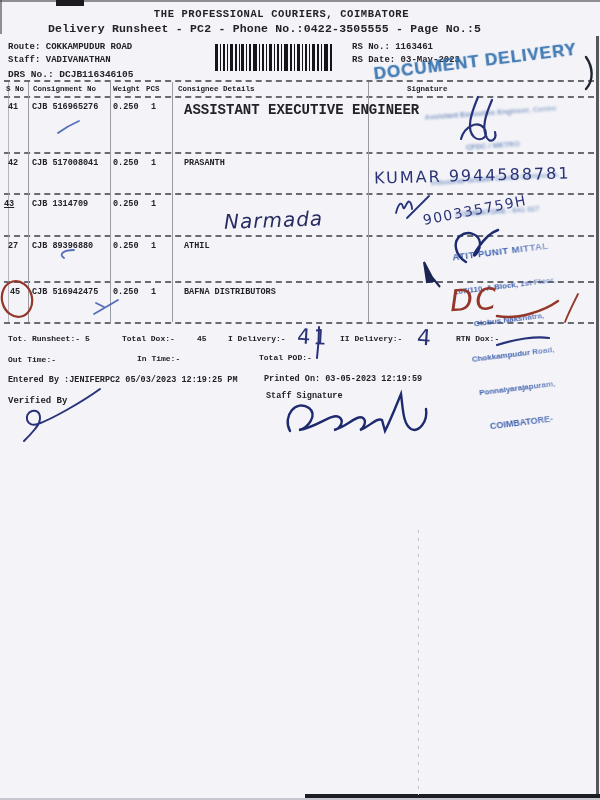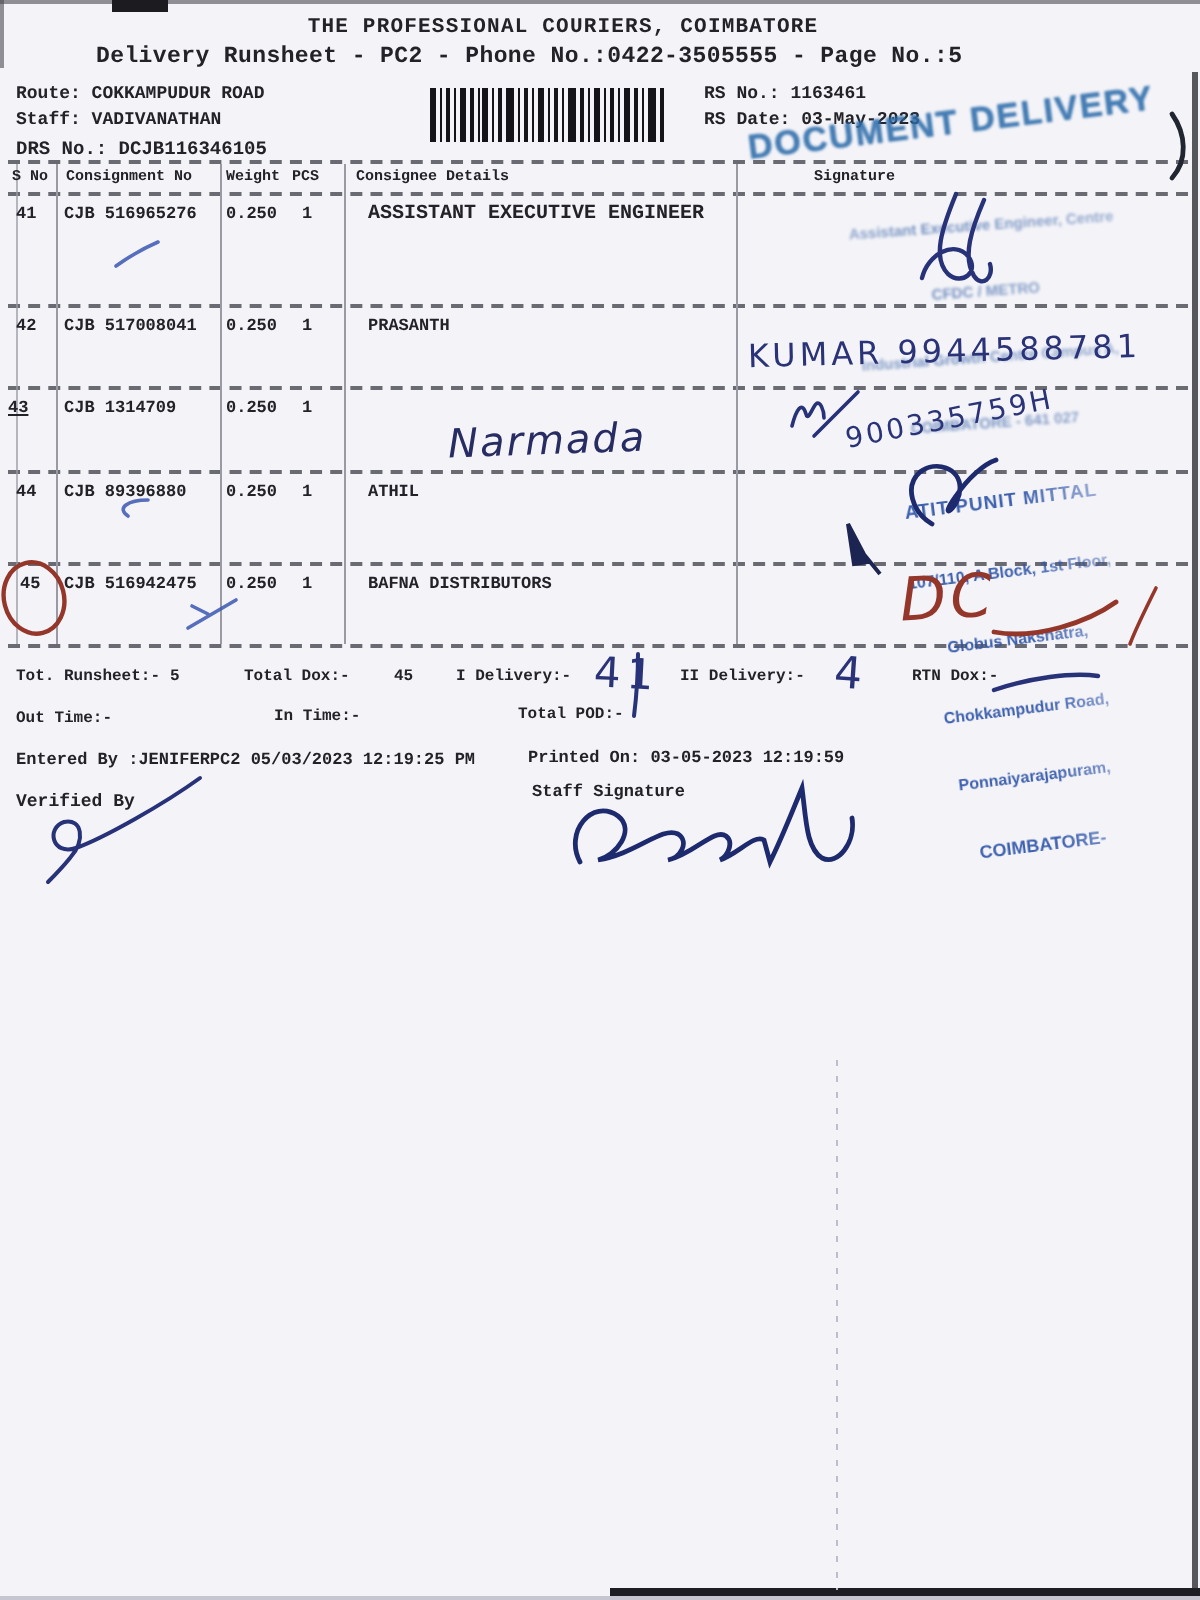--- a/index.html
+++ b/index.html
@@ -95,21 +95,21 @@
   <div class="abs mono" style="left:33px;top:85px;font-size:7.5px;">Consignment No</div>
   <div class="abs mono" style="left:113px;top:85px;font-size:7.5px;">Weight</div>
   <div class="abs mono" style="left:146px;top:85px;font-size:7.5px;">PCS</div>
   <div class="abs mono" style="left:178px;top:85px;font-size:7.5px;">Consignee Details</div>
   <div class="abs mono" style="left:372px;top:85px;font-size:7.5px;margin-left:35px;">Signature</div>
 
   <div class="abs mono" style="left:8px;top:102px;font-size:8.5px;">41</div>
   <div class="abs mono" style="left:32px;top:102px;font-size:8.5px;">CJB 516965276</div>
   <div class="abs mono" style="left:113px;top:102px;font-size:8.5px;">0.250</div>
   <div class="abs mono" style="left:151px;top:102px;font-size:8.5px;">1</div>
-  <div class="abs mono" style="left:184px;top:102px;font-size:10px;">ASSISTANT EXECUTIVE ENGINEER</div>
+  <div class="abs mono" style="left:184px;top:102px;font-size:14px;">ASSISTANT EXECUTIVE ENGINEER</div>
 
   <div class="abs stamp" style="left:398px;top:85px;width:192px;transform:rotate(-4deg);color:#4a6fae;opacity:.78;filter:blur(.8px);
               font-size:7.5px;line-height:11px;font-weight:bold;
               -webkit-mask-image:linear-gradient(90deg,rgba(0,0,0,.55),#000 35%,rgba(0,0,0,.6));
               mask-image:linear-gradient(90deg,rgba(0,0,0,.55),#000 35%,rgba(0,0,0,.6));">
     <div>Assistant Executive Engineer, Centre</div>
     <div>CFDC / METRO</div>
     <div>Industrial Growth Centre Campus A,</div>
     <div>COIMBATORE - 641 027</div>
   </div>
@@ -121,21 +121,21 @@
   <div class="abs mono" style="left:184px;top:158px;font-size:8.5px;">PRASANTH</div>
   <div class="abs hw" style="left:374px;top:166px;font-size:16px;letter-spacing:2px;transform:rotate(-1.5deg);font-weight:500;">KUMAR 9944588781</div>
 
   <div class="abs mono" style="left:4px;top:199px;font-size:8.5px;text-decoration:underline;">43</div>
   <div class="abs mono" style="left:32px;top:199px;font-size:8.5px;">CJB 1314709</div>
   <div class="abs mono" style="left:113px;top:199px;font-size:8.5px;">0.250</div>
   <div class="abs mono" style="left:151px;top:199px;font-size:8.5px;">1</div>
   <div class="abs hw" style="left:224px;top:208px;font-size:20px;font-style:italic;color:#272c62;transform:rotate(-2deg);letter-spacing:1px;">Narmada</div>
   <div class="abs hw" style="left:422px;top:202px;font-size:14px;letter-spacing:1.5px;transform:rotate(-11deg);">900335759H</div>
 
-  <div class="abs mono" style="left:8px;top:241px;font-size:8.5px;">44</div>
+  <div class="abs mono" style="left:8px;top:241px;font-size:8.5px;">27</div>
   <div class="abs mono" style="left:32px;top:241px;font-size:8.5px;">CJB 89396880</div>
   <div class="abs mono" style="left:113px;top:241px;font-size:8.5px;">0.250</div>
   <div class="abs mono" style="left:151px;top:241px;font-size:8.5px;">1</div>
   <div class="abs mono" style="left:184px;top:241px;font-size:8.5px;">ATHIL</div>
 
   <div class="abs stamp" style="left:430px;top:222px;width:162px;transform:rotate(-7deg);color:#2f55a8;opacity:.92;filter:blur(.3px);
               font-size:8px;line-height:11.5px;font-weight:bold;
               -webkit-mask-image:linear-gradient(90deg,#000 55%,rgba(0,0,0,.3) 90%);
               mask-image:linear-gradient(90deg,#000 55%,rgba(0,0,0,.3) 90%);">
     <div style="font-size:9.5px;letter-spacing:.5px;">ATIT PUNIT MITTAL</div>

